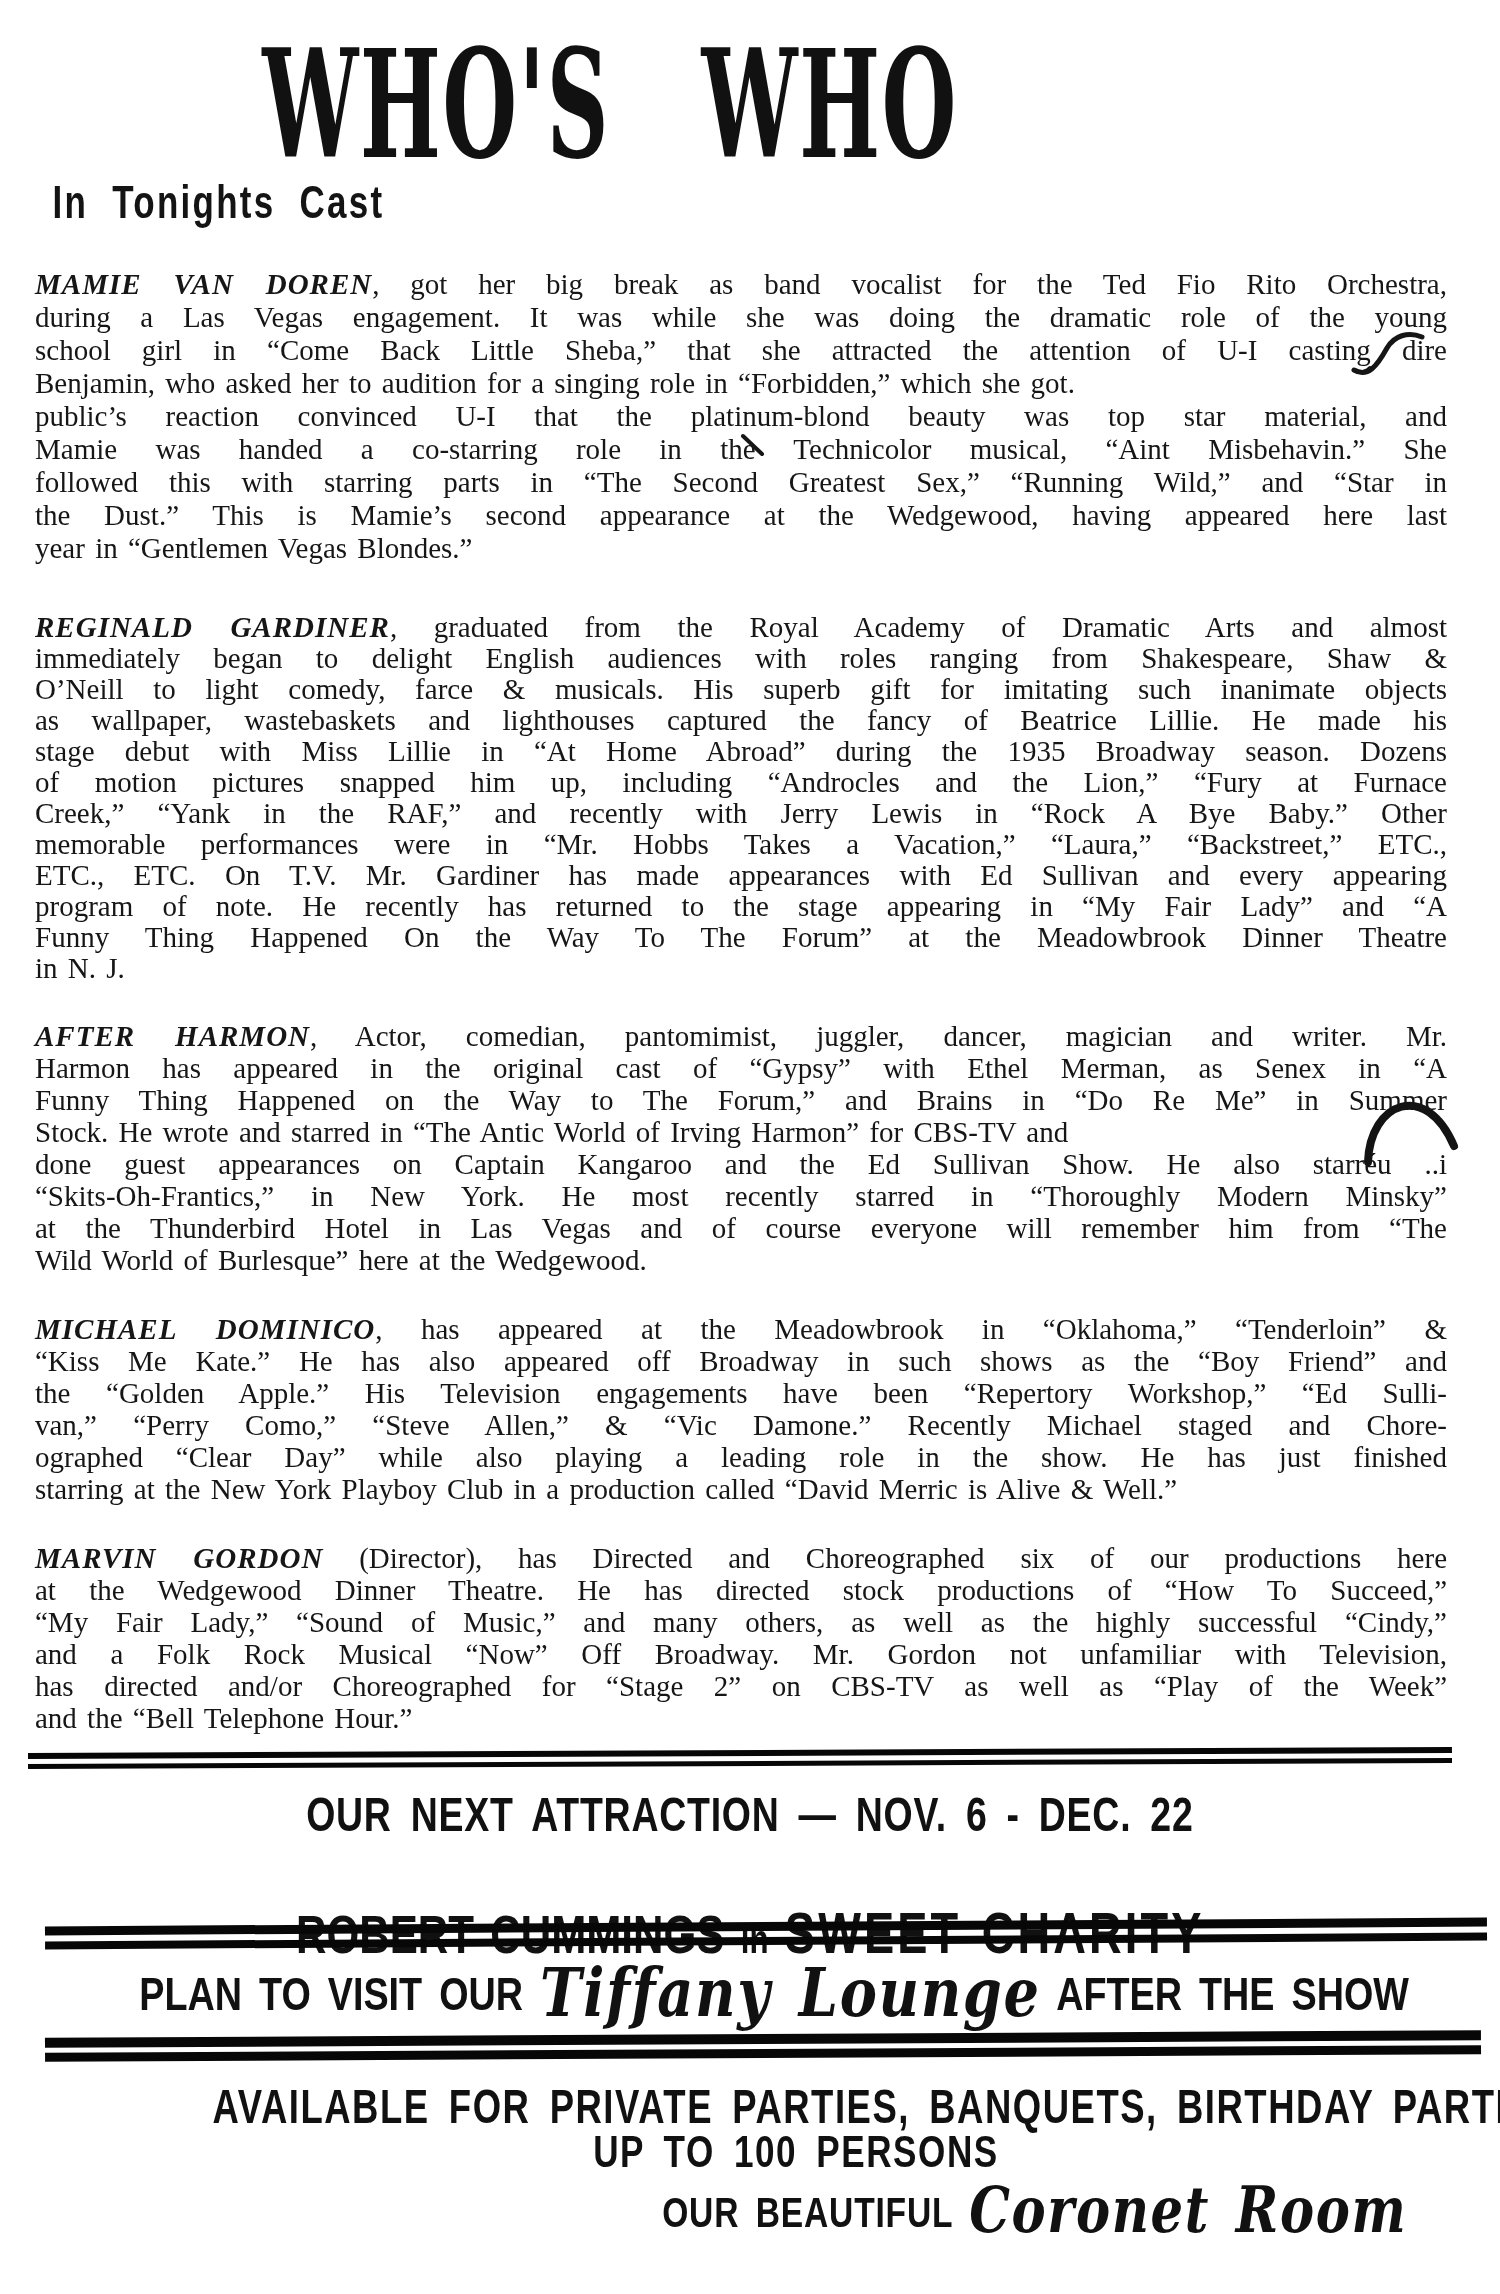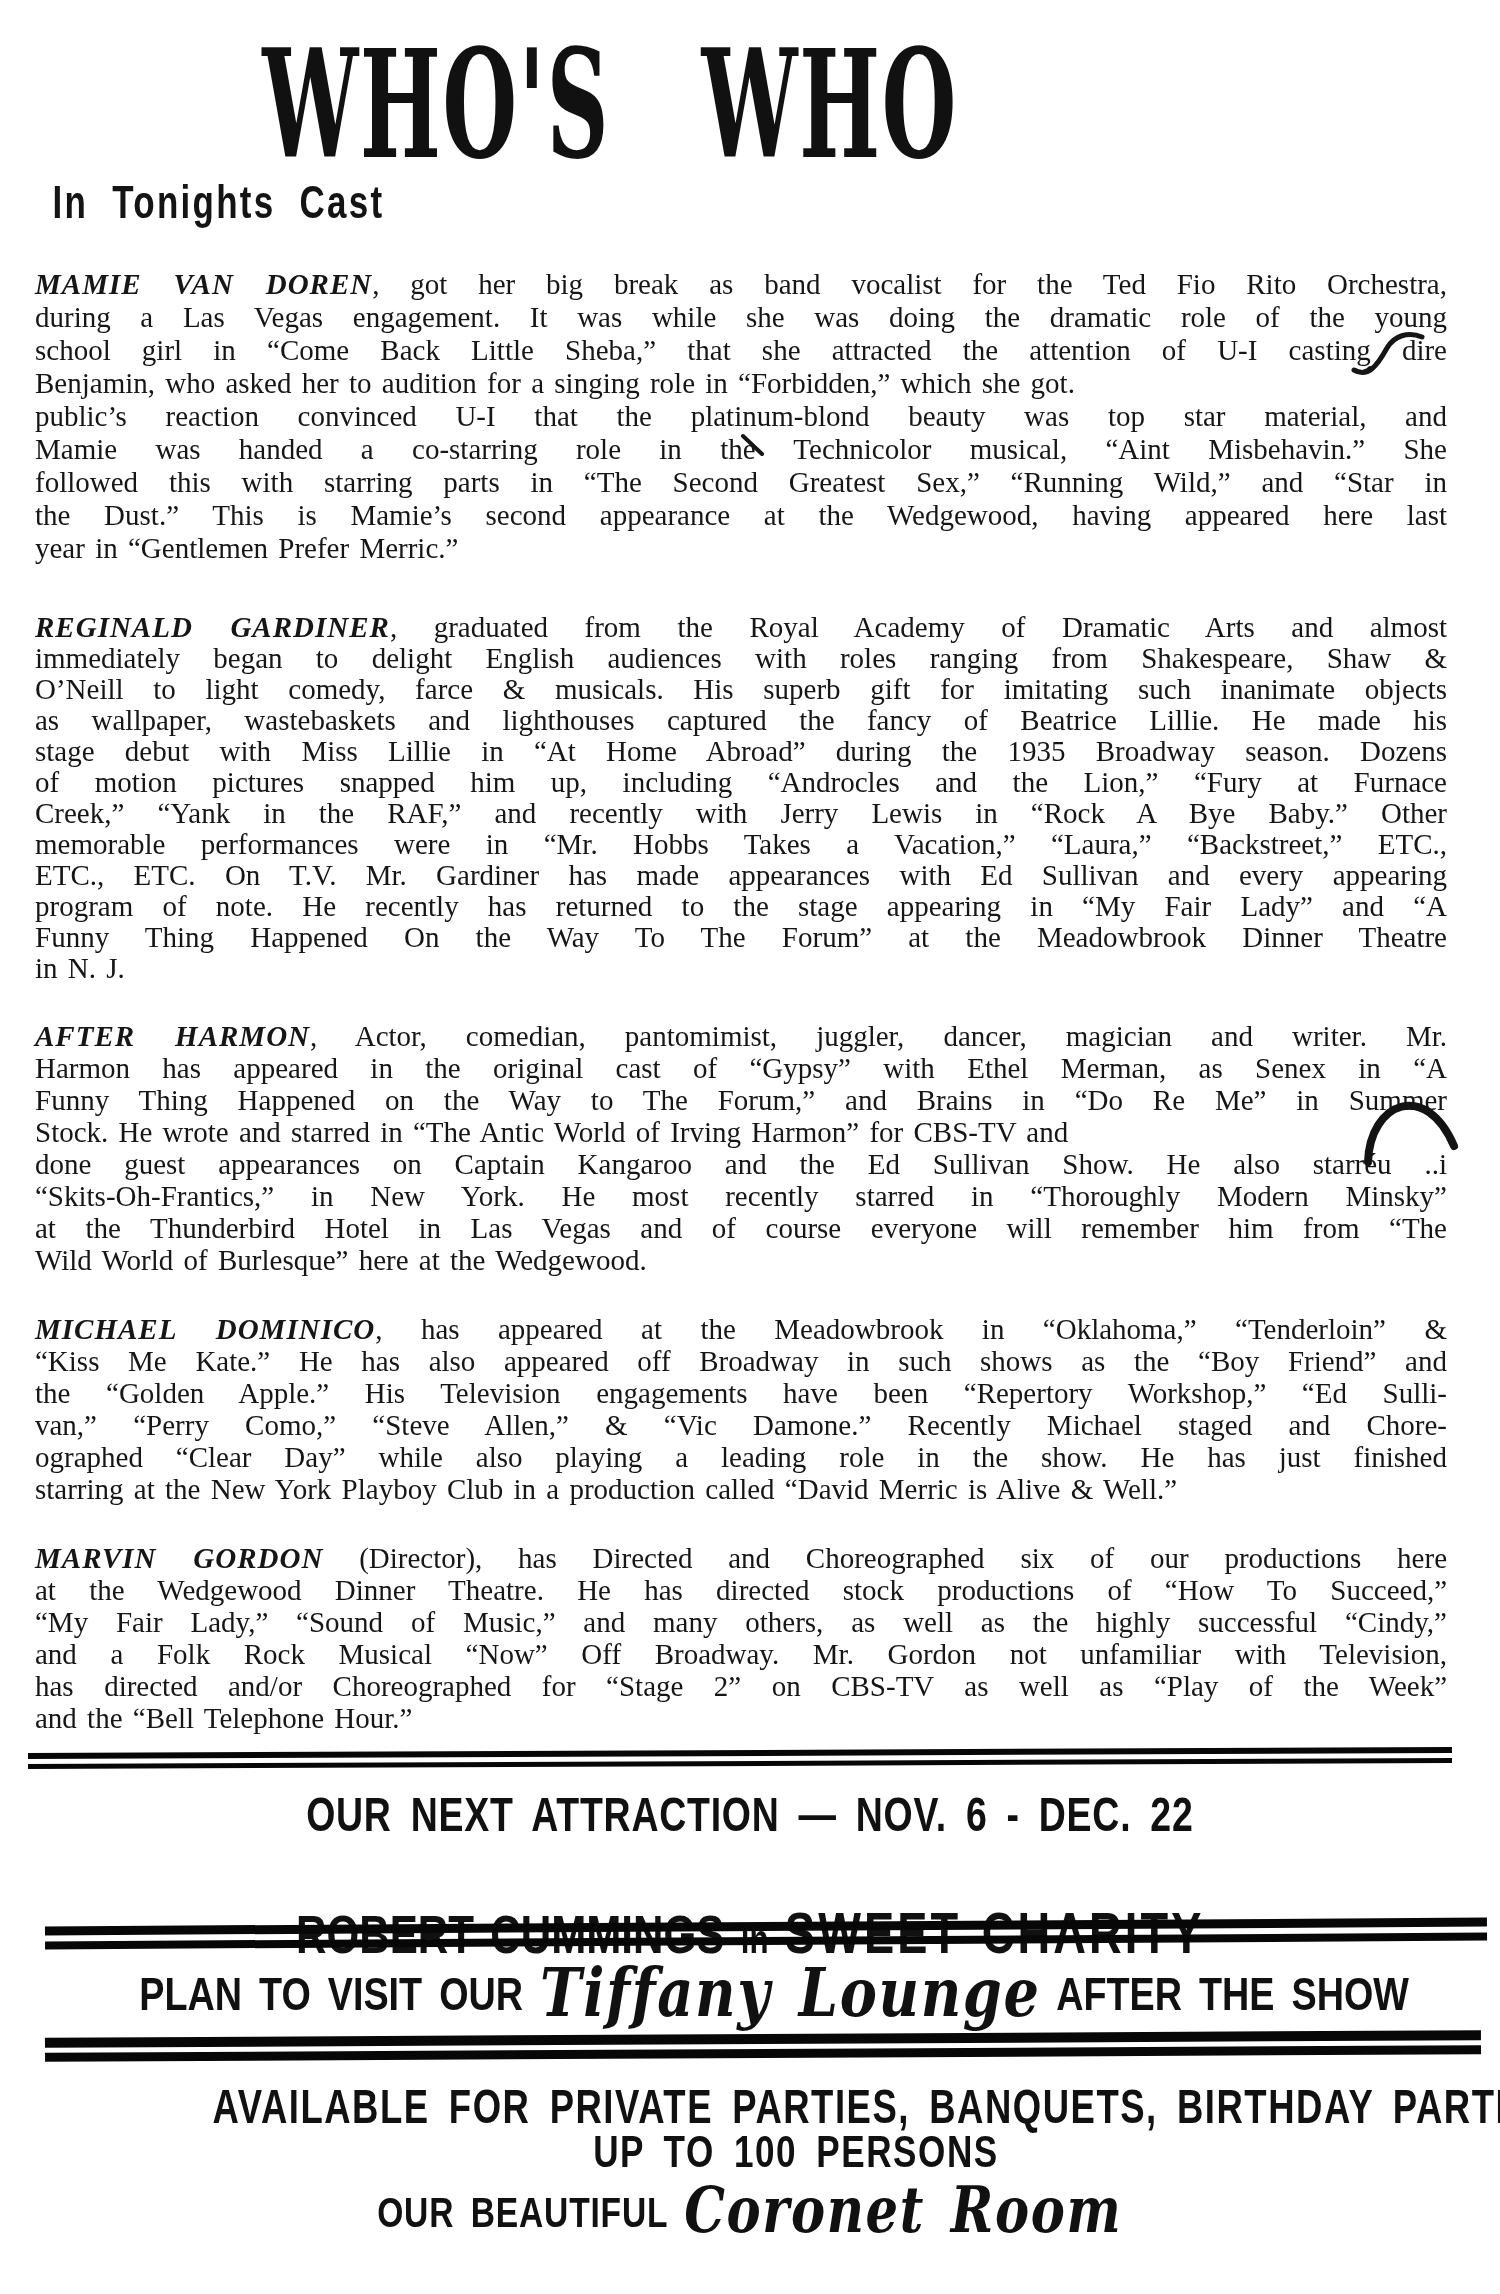--- a/index.html
+++ b/index.html
@@ -74,21 +74,21 @@
   .plan .squeeze{transform:scaleX(0.82);word-spacing:8px;}
   .script{
     font-family:"DejaVu Serif",serif;font-style:italic;font-weight:bold;
     letter-spacing:2px;
   }
   .plan .script{font-size:68px;position:relative;top:6px;}
   .avail1{font-size:48px;line-height:50px;}
   .avail1 .squeeze{transform:scaleX(0.76);word-spacing:10px;letter-spacing:2px;}
   .avail2{font-size:45px;line-height:48px;padding-left:46px;}
   .avail2 .squeeze{transform:scaleX(0.78);word-spacing:10px;letter-spacing:2px;}
-  .beautiful{font-size:42px;line-height:62px;}
+  .beautiful{font-size:42px;line-height:62px;text-align:right;}
   .beautiful .squeeze{transform:scaleX(0.8);word-spacing:8px;letter-spacing:1px;}
   .beautiful .script{font-size:64px;position:relative;top:5px;}
   
   .penmark{position:absolute;pointer-events:none;}
 </style>
 </head>
 <body>
 
 <div class="sheet">
 
@@ -101,21 +101,21 @@
 
   <div class="bio lh33" style="top:268px">
       <div class="bio-line"><span class="lead">MAMIE VAN DOREN</span>, got her big break as band vocalist for the Ted Fio Rito Orchestra,</div>
       <div class="bio-line">during a Las Vegas engagement. It was while she was doing the dramatic role of the young</div>
       <div class="bio-line">school girl in “Come Back Little Sheba,” that she attracted the attention of U-I casting dire</div>
       <div class="bio-line noju">Benjamin, who asked her to audition for a singing role in “Forbidden,” which she got.</div>
       <div class="bio-line">public’s reaction convinced U-I that the platinum-blond beauty was top star material, and</div>
       <div class="bio-line">Mamie was handed a co-starring role in the Technicolor musical, “Aint Misbehavin.” She</div>
       <div class="bio-line">followed this with starring parts in “The Second Greatest Sex,” “Running Wild,” and “Star in</div>
       <div class="bio-line">the Dust.” This is Mamie’s second appearance at the Wedgewood, having appeared here last</div>
-      <div class="bio-line noju">year in “Gentlemen Prefer Merric.”</div>
+      <div class="bio-line noju">year in “Gentlemen Vegas Blondes.”</div>
     </div>
   <div class="bio lh31" style="top:612px">
       <div class="bio-line"><span class="lead">REGINALD GARDINER</span>, graduated from the Royal Academy of Dramatic Arts and almost</div>
       <div class="bio-line">immediately began to delight English audiences with roles ranging from Shakespeare, Shaw &amp;</div>
       <div class="bio-line">O’Neill to light comedy, farce &amp; musicals. His superb gift for imitating such inanimate objects</div>
       <div class="bio-line">as wallpaper, wastebaskets and lighthouses captured the fancy of Beatrice Lillie. He made his</div>
       <div class="bio-line">stage debut with Miss Lillie in “At Home Abroad” during the 1935 Broadway season. Dozens</div>
       <div class="bio-line">of motion pictures snapped him up, including “Androcles and the Lion,” “Fury at Furnace</div>
       <div class="bio-line">Creek,” “Yank in the RAF,” and recently with Jerry Lewis in “Rock A Bye Baby.” Other</div>
       <div class="bio-line">memorable performances were in “Mr. Hobbs Takes a Vacation,” “Laura,” “Backstreet,” ETC.,</div>

